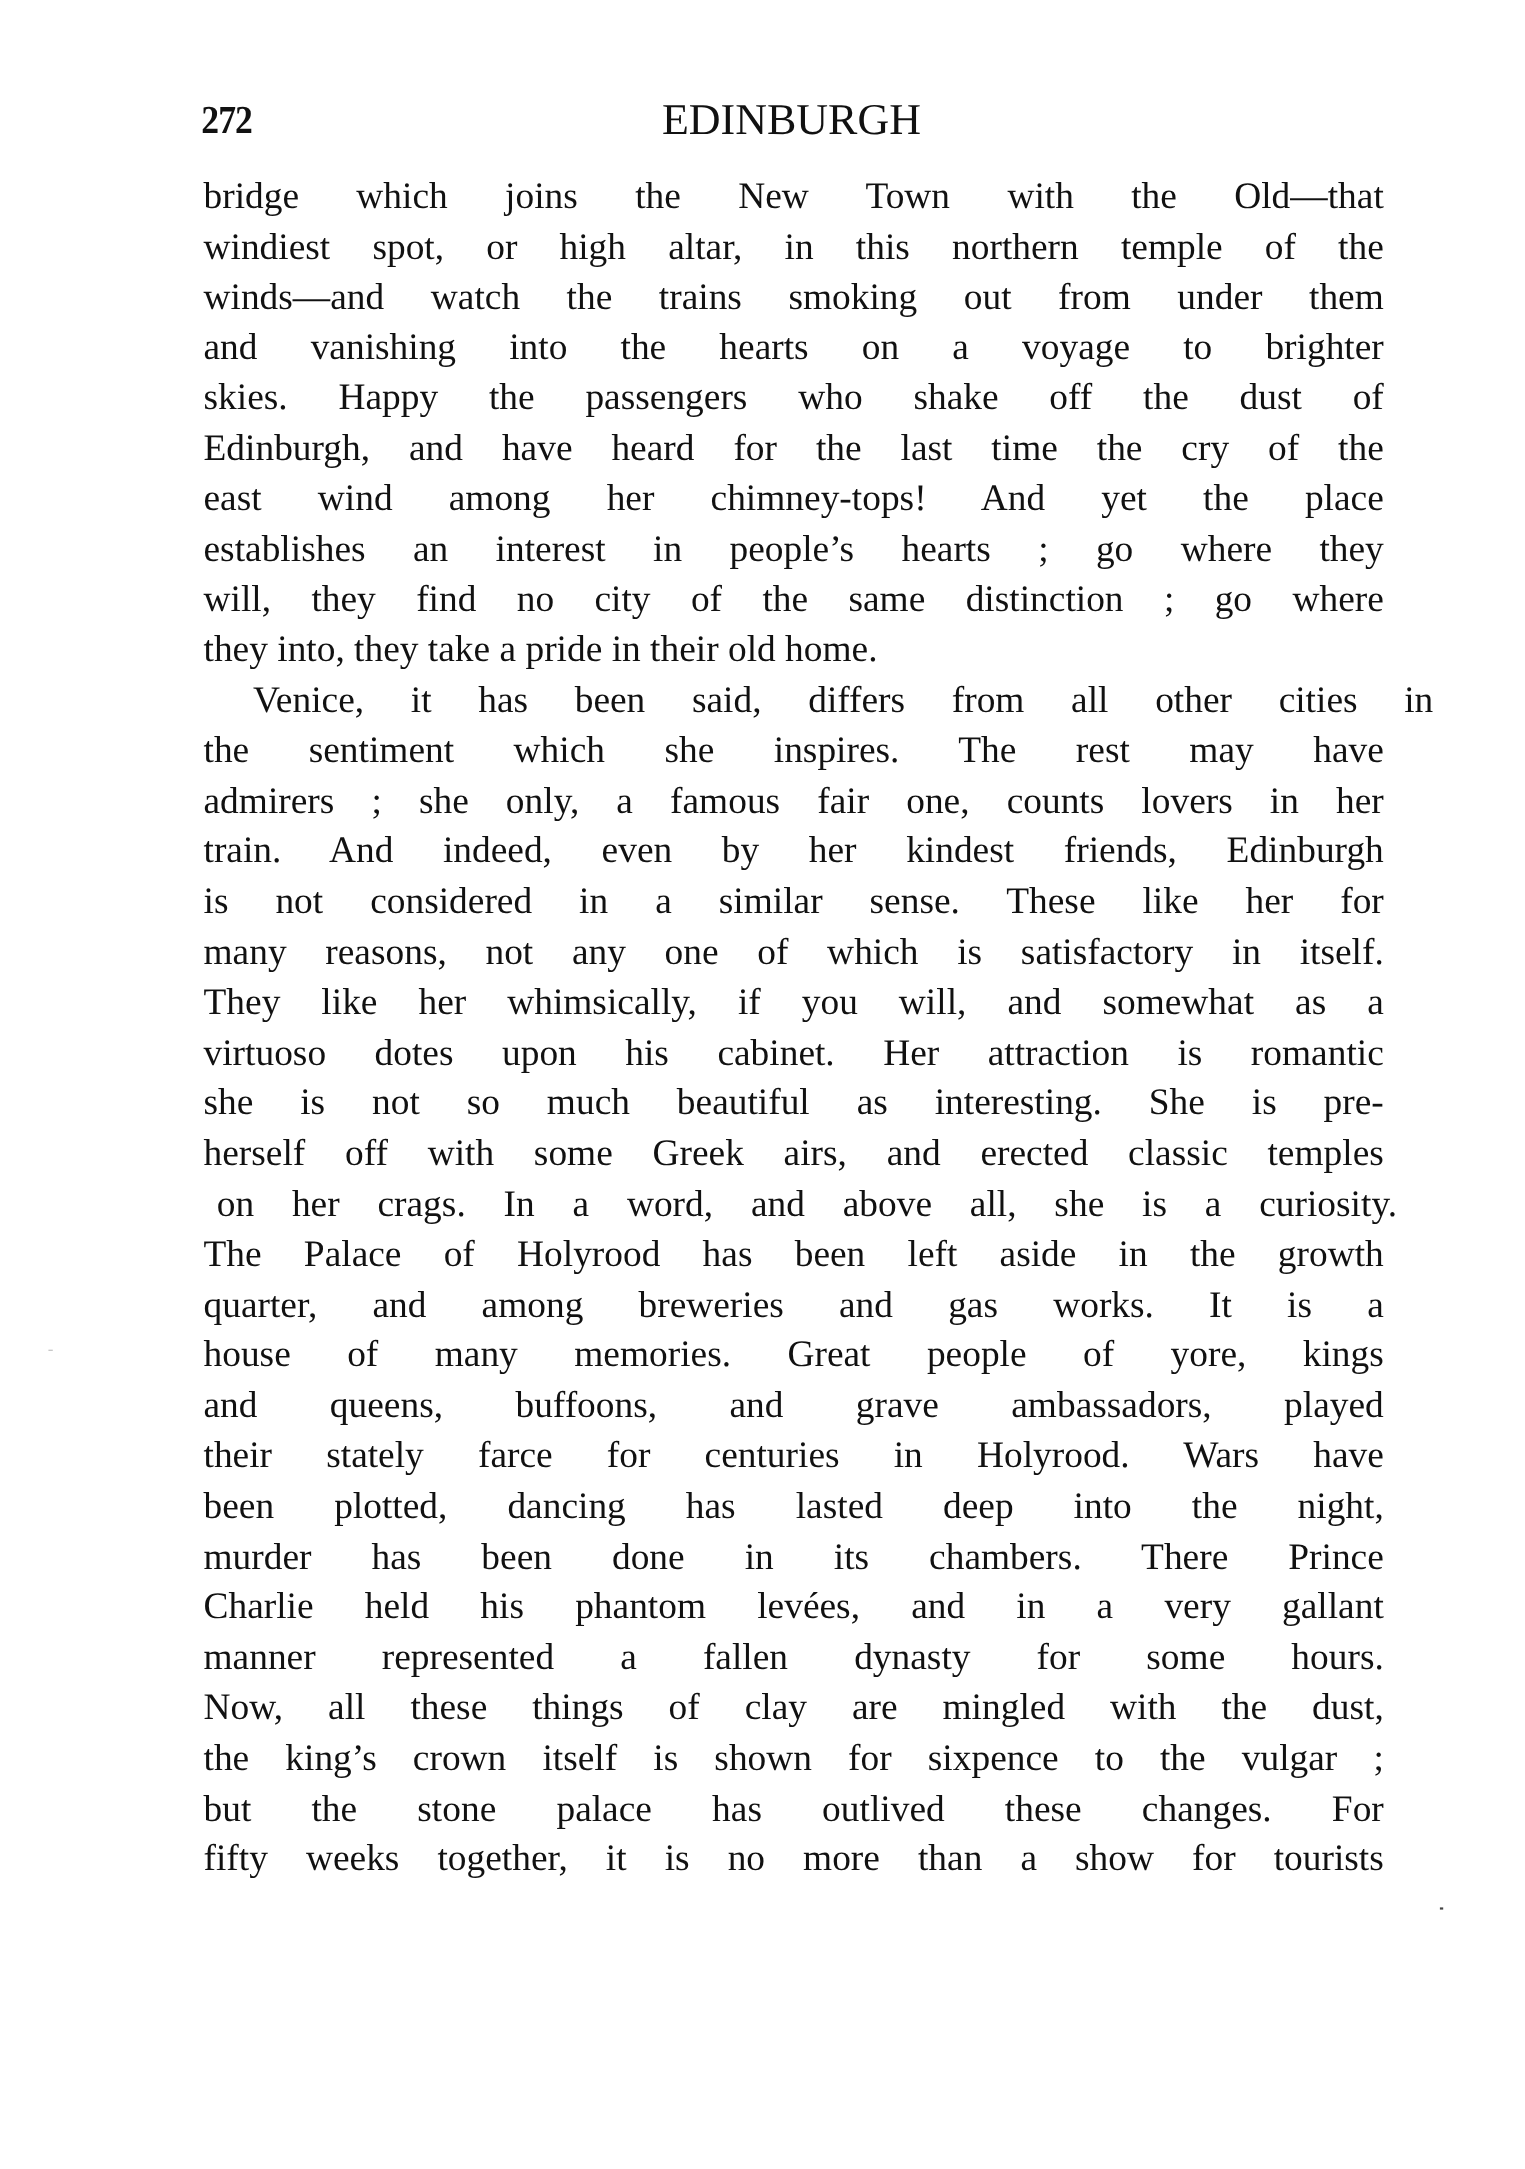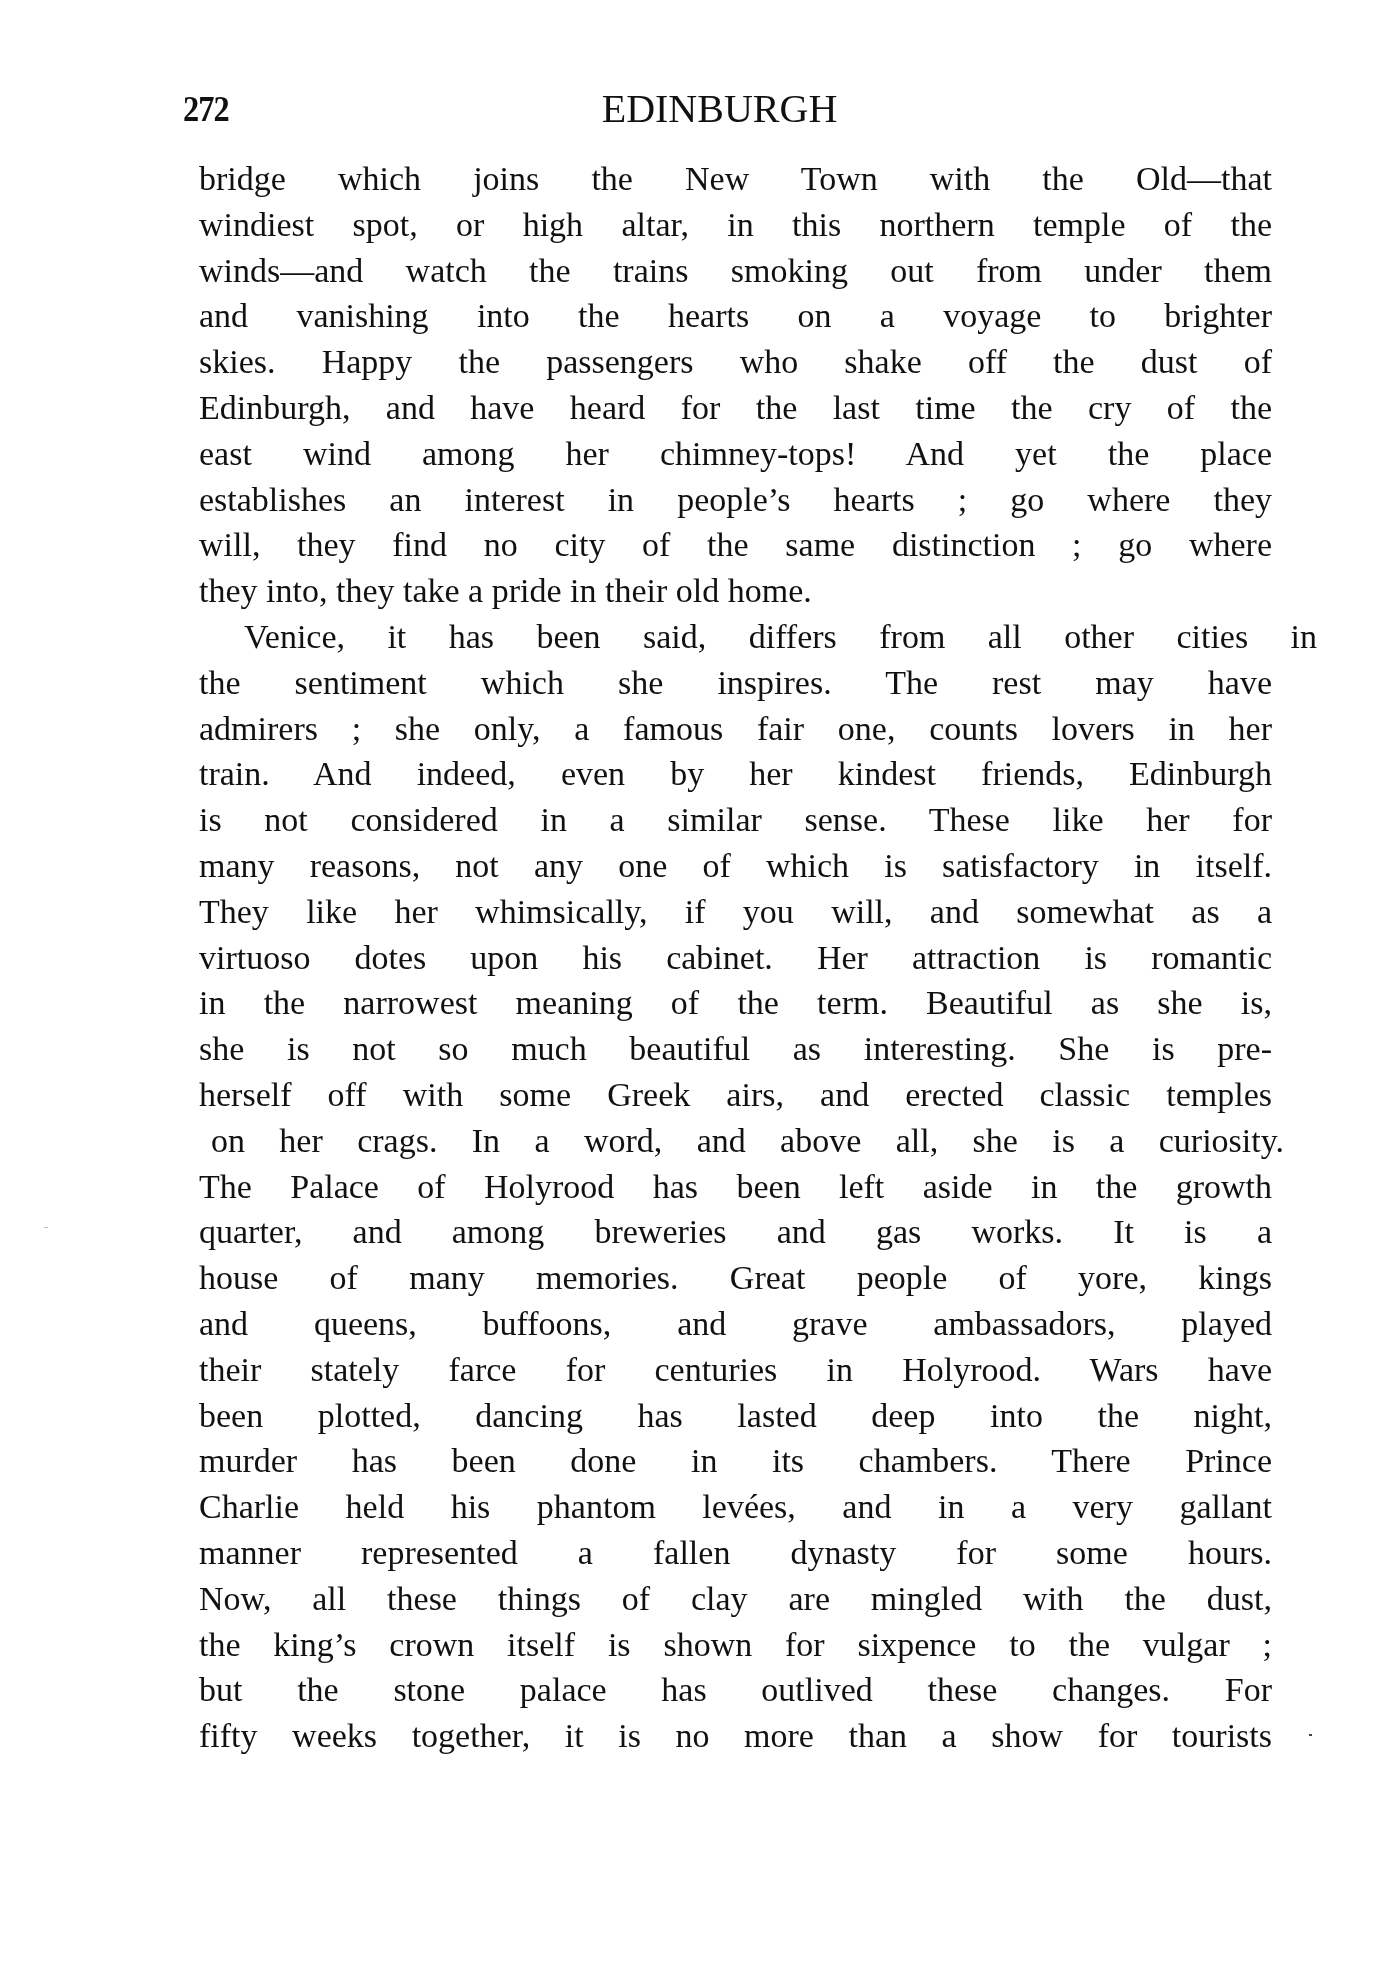--- a/index.html
+++ b/index.html
@@ -4,21 +4,21 @@
 <style>
   html, body { margin: 0; padding: 0; background: #ffffff; }
   body { width: 1386px; height: 1972px; position: relative; overflow: hidden;
          font-family: "Liberation Serif", "DejaVu Serif", serif; color: #111111; }
   .page { position: absolute; left: 0; top: 0; width: 1386px; height: 1516px; }
   .running-head { position: absolute; left: 183px; top: 84px; width: 1073px; height: 50px; }
   .page-number { position: absolute; left: 0; top: 0; font-size: 36px; font-weight: bold;
                  line-height: 50px; letter-spacing: -1px; transform: scaleX(0.9); transform-origin: left; }
   .running-title { position: absolute; left: 0; right: 0; top: 0; text-align: center;
                    font-size: 40px; line-height: 50px; letter-spacing: 0px; }
-  .body-text { position: absolute; left: 199px; top: 156px; width: 1073px; }
+  .body-text { position: absolute; left: 185px; top: 156px; width: 1073px; }
   .line { display: block; height: 45.8px; line-height: 45.8px; font-size: 34px;
           text-align: justify; text-align-last: justify; white-space: nowrap; overflow: visible;
           word-spacing: 0px; }
   .line.last { text-align-last: left; }
   .line.indent { padding-left: 45px; }
   .stray-mark { position: absolute; left: 1309px; top: 1734px; width: 3px; height: 2px; background: #444; }
   .stray-mark2 { position: absolute; left: 44px; top: 1227px; width: 4px; height: 1px; background: #bbb; }
 </style>
 </head>
 <body>
@@ -44,21 +44,20 @@
       </div>
       <div>
         <div class="line indent" style="white-space: nowrap; text-align-last: justify; display: block; width: 1073px;">Venice, it has been said, differs from all other cities in</div>
         <div class="line" style="white-space: nowrap; text-align-last: justify; display: block; width: 1073px;">the sentiment which she inspires.  The rest may have</div>
         <div class="line" style="white-space: nowrap; text-align-last: justify; display: block; width: 1073px;">admirers ;  she only, a famous fair one, counts lovers in her</div>
         <div class="line" style="white-space: nowrap; text-align-last: justify; display: block; width: 1073px;">train.  And indeed, even by her kindest friends, Edinburgh</div>
         <div class="line" style="white-space: nowrap; text-align-last: justify; display: block; width: 1073px;">is not considered in a similar sense.  These like her for</div>
         <div class="line" style="white-space: nowrap; text-align-last: justify; display: block; width: 1073px;">many reasons, not any one of which is satisfactory in itself.</div>
         <div class="line" style="white-space: nowrap; text-align-last: justify; display: block; width: 1073px;">They like her whimsically, if you will, and somewhat as a</div>
         <div class="line" style="white-space: nowrap; text-align-last: justify; display: block; width: 1073px;">virtuoso dotes upon his cabinet.  Her attraction is romantic</div>
-        <div class="line" style="white-space: nowrap; text-align-last: justify; display: block; width: 1073px;">in the narrowest meaning of the term.  Beautiful as she is,</div>
         <div class="line" style="white-space: nowrap; text-align-last: justify; display: block; width: 1073px;">she is not so much beautiful as interesting.  She is pre-</div>
         <div class="line" style="white-space: nowrap; text-align-last: justify; display: block; width: 1073px;">herself off with some Greek airs, and erected classic temples</div>
         <div class="line" style="white-space: nowrap; text-align-last: justify; display: block; width: 1073px; margin-left: 12px;">on her crags.  In a word, and above all, she is a curiosity.</div>
         <div class="line" style="white-space: nowrap; text-align-last: justify; display: block; width: 1073px;">The Palace of Holyrood has been left aside in the growth</div>
         <div class="line" style="white-space: nowrap; text-align-last: justify; display: block; width: 1073px;">quarter, and among breweries and gas works.  It is a</div>
         <div class="line" style="white-space: nowrap; text-align-last: justify; display: block; width: 1073px;">house of many memories.  Great people of yore, kings</div>
         <div class="line" style="white-space: nowrap; text-align-last: justify; display: block; width: 1073px;">and queens, buffoons, and grave ambassadors, played</div>
         <div class="line" style="white-space: nowrap; text-align-last: justify; display: block; width: 1073px;">their stately farce for centuries in Holyrood.  Wars have</div>
         <div class="line" style="white-space: nowrap; text-align-last: justify; display: block; width: 1073px;">been plotted, dancing has lasted deep into the night,</div>
         <div class="line" style="white-space: nowrap; text-align-last: justify; display: block; width: 1073px;">murder has been done in its chambers.  There Prince</div>

